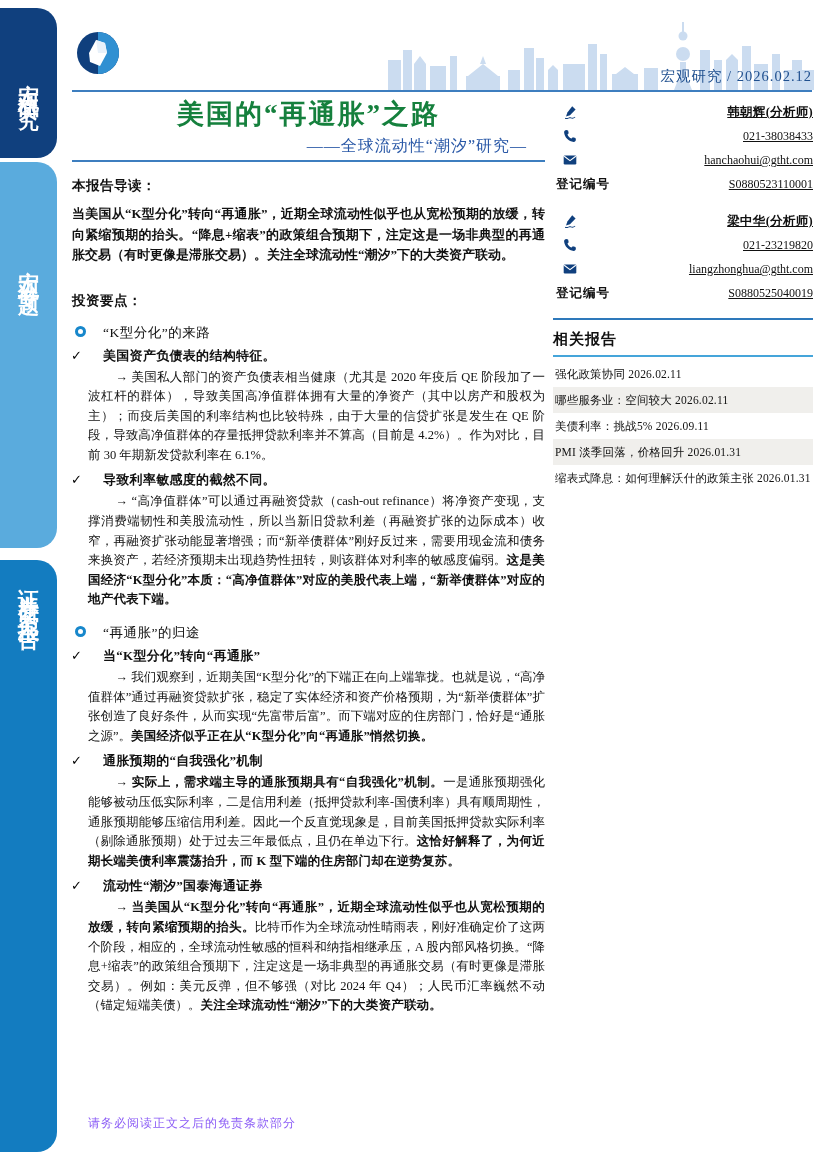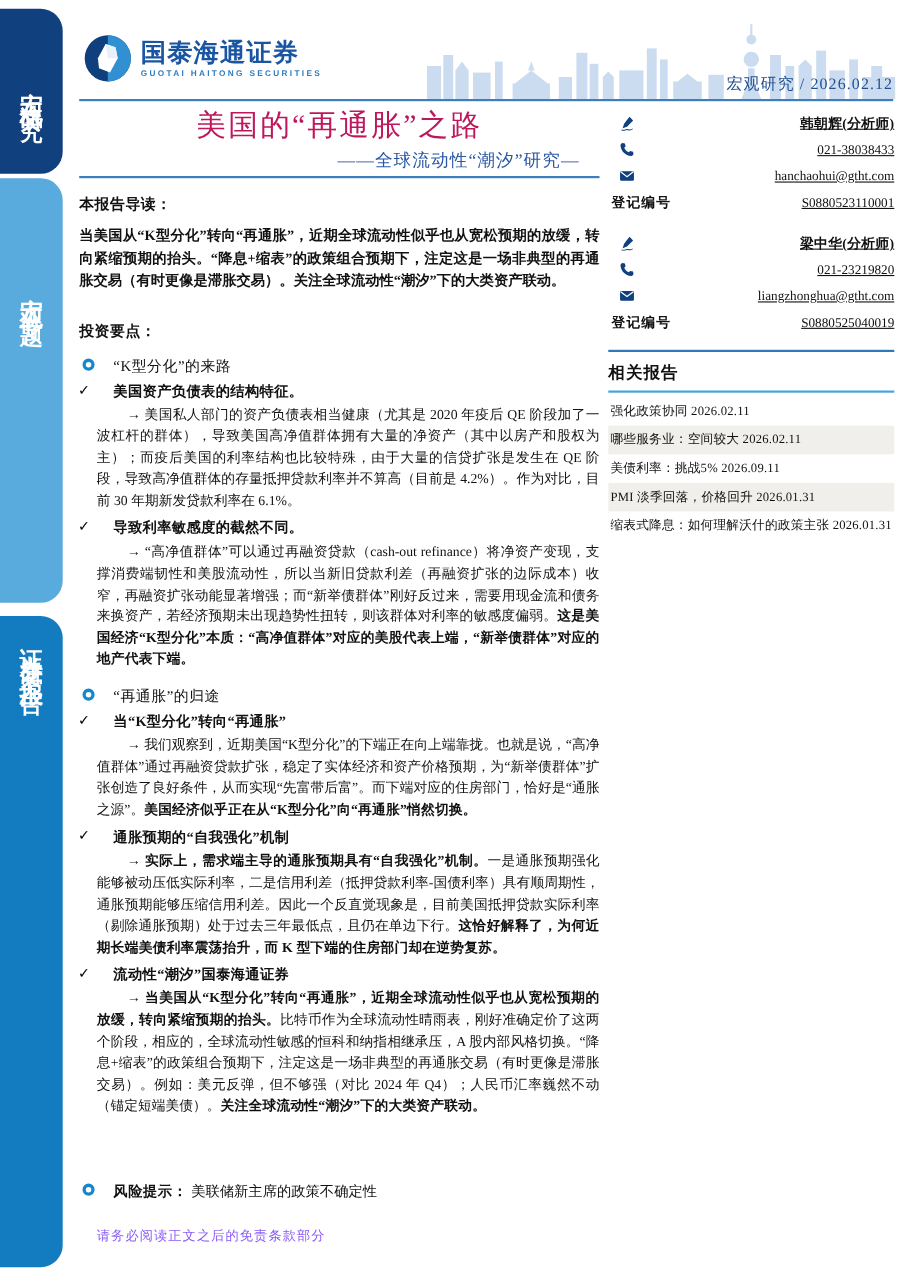--- a/index.html
+++ b/index.html
@@ -24,21 +24,21 @@
 
   #skyline{position:absolute;left:388px;top:20px;width:426px;height:70px;}
   #header-meta{position:absolute;top:67px;left:555px;width:257px;text-align:right;
                font-size:14.5px;color:#20508f;letter-spacing:1px;z-index:3;}
   .hline{position:absolute;height:2px;background:#3d7ebf;}
   #line-top{left:72px;top:90px;width:740px;}
   #line-title{left:72px;top:160px;width:473px;}
 
   
   #title{position:absolute;left:72px;top:96px;width:473px;text-align:center;
-         font-size:27px;font-weight:normal;color:#be185d;letter-spacing:2px;}
+         font-size:27px;font-weight:bold;color:#15803d;letter-spacing:2px;}
   #subtitle{position:absolute;left:72px;top:136px;width:455px;text-align:right;
             font-size:16px;color:#2857a6;letter-spacing:1px;}
 
   
   #maincol{position:absolute;left:72px;top:177px;width:473px;}
   .lead-h{font-size:13.5px;font-weight:bold;letter-spacing:.5px;}
   .lead-p{margin-top:9px;font-size:13px;font-weight:bold;line-height:20.5px;text-align:justify;}
   .kp-h{margin-top:26px;font-size:13.5px;font-weight:bold;letter-spacing:.5px;}
 
   .point-row{position:relative;padding-left:31px;}
@@ -86,24 +86,20 @@
     <span>证券研究报告</span>
   </div>
 
   <div id="logo">
     <svg class="mark" viewBox="0 0 44 44">
       <circle cx="22" cy="22" r="21" fill="#0f3f7d"></circle>
       <path d="M22 1 a21 21 0 0 1 0 42 z" fill="#3090d2"></path>
       <polygon points="13,22 20,9 29,12 31,22 24,35 14,31" fill="#ffffff"></polygon>
       <polygon points="20,9 22,22 31,22 29,12" fill="#e8f1fa"></polygon>
     </svg>
-    <div>
-      <div class="cn">国泰海通证券</div>
-      <div class="en">GUOTAI HAITONG SECURITIES</div>
-    </div>
   </div>
 
   <svg id="skyline" viewBox="0 0 426 70" fill="#cbdcf0">
     <rect x="0" y="40" width="13" height="30"></rect>
     <rect x="15" y="30" width="9" height="40"></rect>
     <path d="M26 70 v-26 l6 -8 l6 8 v26 z"></path>
     <rect x="42" y="46" width="16" height="24"></rect>
     <rect x="62" y="36" width="7" height="34"></rect>
     <path d="M78 70 v-14 h34 v14 z M80 56 l15 -12 l15 12 z M92 44 l3 -8 l3 8 z"></path>
     <rect x="120" y="50" width="12" height="20"></rect>
@@ -155,25 +151,20 @@
         <p class="pt-para">→ “高净值群体”可以通过再融资贷款（cash-out refinance）将净资产变现，支撑消费端韧性和美股流动性，所以当新旧贷款利差（再融资扩张的边际成本）收窄，再融资扩张动能显著增强；而“新举债群体”刚好反过来，需要用现金流和债务来换资产，若经济预期未出现趋势性扭转，则该群体对利率的敏感度偏弱。<b>这是美国经济“K型分化”本质：“高净值群体”对应的美股代表上端，“新举债群体”对应的地产代表下端。</b></p>
         <div class="point-row bullet-head"><span class="marker donut"></span><span class="pt-label">“再通胀”的归途</span></div>
         <div class="point-row item-head"><span class="marker check">✓</span><span class="pt-label">当“K型分化”转向“再通胀”</span></div>
         <p class="pt-para">→ 我们观察到，近期美国“K型分化”的下端正在向上端靠拢。也就是说，“高净值群体”通过再融资贷款扩张，稳定了实体经济和资产价格预期，为“新举债群体”扩张创造了良好条件，从而实现“先富带后富”。而下端对应的住房部门，恰好是“通胀之源”。<b>美国经济似乎正在从“K型分化”向“再通胀”悄然切换。</b></p>
         <div class="point-row item-head"><span class="marker check">✓</span><span class="pt-label">通胀预期的“自我强化”机制</span></div>
         <p class="pt-para"><b>→ 实际上，需求端主导的通胀预期具有“自我强化”机制。</b>一是通胀预期强化能够被动压低实际利率，二是信用利差（抵押贷款利率-国债利率）具有顺周期性，通胀预期能够压缩信用利差。因此一个反直觉现象是，目前美国抵押贷款实际利率（剔除通胀预期）处于过去三年最低点，且仍在单边下行。<b>这恰好解释了，为何近期长端美债利率震荡抬升，而 K 型下端的住房部门却在逆势复苏。</b></p>
         <div class="point-row item-head"><span class="marker check">✓</span><span class="pt-label">流动性“潮汐”国泰海通证券</span></div>
         <p class="pt-para"><b>→ 当美国从“K型分化”转向“再通胀”，近期全球流动性似乎也从宽松预期的放缓，转向紧缩预期的抬头。</b>比特币作为全球流动性晴雨表，刚好准确定价了这两个阶段，相应的，全球流动性敏感的恒科和纳指相继承压，A 股内部风格切换。“降息+缩表”的政策组合预期下，注定这是一场非典型的再通胀交易（有时更像是滞胀交易）。例如：美元反弹，但不够强（对比 2024 年 Q4）；人民币汇率巍然不动（锚定短端美债）。<b>关注全球流动性“潮汐”下的大类资产联动。</b></p>
       </div>
 
-    <div class="point-row" id="risk-row">
-      <span class="marker donut"></span>
-      <span class="risk-label">风险提示：</span>
-      <span class="risk-text">美联储新主席的政策不确定性</span>
-    </div>
   </div>
 
   <div id="rail">
     <div id="analysts">
         <div class="a-block">
           <div class="a-row">
             <span class="a-icon">
               <svg viewBox="0 0 14 14" width="14" height="14" fill="#10407e">
                 <path d="M9.2 1.2l3.4 3.4-5.6 5.6L3 11.6l1.4-4z"></path>
                 <path d="M2 12.8c2.6.9 4.2-1 6-.4 1.6.5 2.6.3 4-.6l.3.8c-1.6 1.1-2.9 1.3-4.6.7-1.6-.5-3 1.3-5.7.4z"></path>

